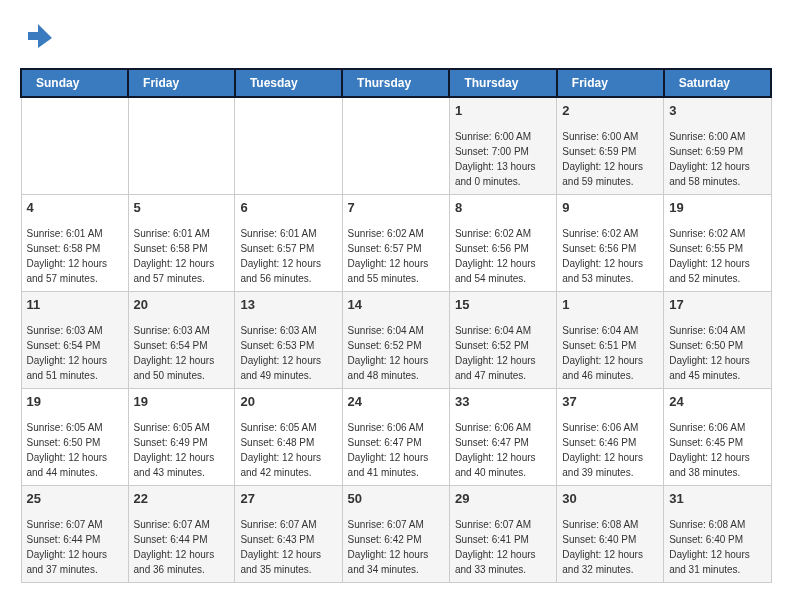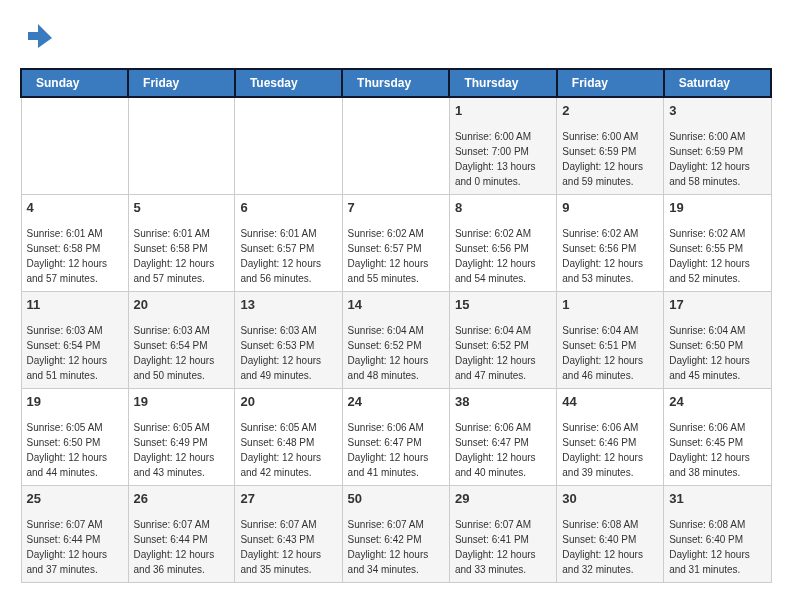--- a/index.html
+++ b/index.html
@@ -209,39 +209,39 @@
         </td>
         <td>
           <span class="day-number">20</span>
           <div class="day-info">Sunrise: 6:05 AM<br>Sunset: 6:48 PM<br>Daylight: 12 hours<br>and 42 minutes.</div>
         </td>
         <td>
           <span class="day-number">24</span>
           <div class="day-info">Sunrise: 6:06 AM<br>Sunset: 6:47 PM<br>Daylight: 12 hours<br>and 41 minutes.</div>
         </td>
         <td>
-          <span class="day-number">38</span>
+          <span class="day-number">33</span>
           <div class="day-info">Sunrise: 6:06 AM<br>Sunset: 6:47 PM<br>Daylight: 12 hours<br>and 40 minutes.</div>
         </td>
         <td>
-          <span class="day-number">44</span>
+          <span class="day-number">37</span>
           <div class="day-info">Sunrise: 6:06 AM<br>Sunset: 6:46 PM<br>Daylight: 12 hours<br>and 39 minutes.</div>
         </td>
         <td>
           <span class="day-number">24</span>
           <div class="day-info">Sunrise: 6:06 AM<br>Sunset: 6:45 PM<br>Daylight: 12 hours<br>and 38 minutes.</div>
         </td>
       </tr>
       <tr>
         <td>
           <span class="day-number">25</span>
           <div class="day-info">Sunrise: 6:07 AM<br>Sunset: 6:44 PM<br>Daylight: 12 hours<br>and 37 minutes.</div>
         </td>
         <td>
-          <span class="day-number">26</span>
+          <span class="day-number">22</span>
           <div class="day-info">Sunrise: 6:07 AM<br>Sunset: 6:44 PM<br>Daylight: 12 hours<br>and 36 minutes.</div>
         </td>
         <td>
           <span class="day-number">27</span>
           <div class="day-info">Sunrise: 6:07 AM<br>Sunset: 6:43 PM<br>Daylight: 12 hours<br>and 35 minutes.</div>
         </td>
         <td>
           <span class="day-number">50</span>
           <div class="day-info">Sunrise: 6:07 AM<br>Sunset: 6:42 PM<br>Daylight: 12 hours<br>and 34 minutes.</div>
         </td>

